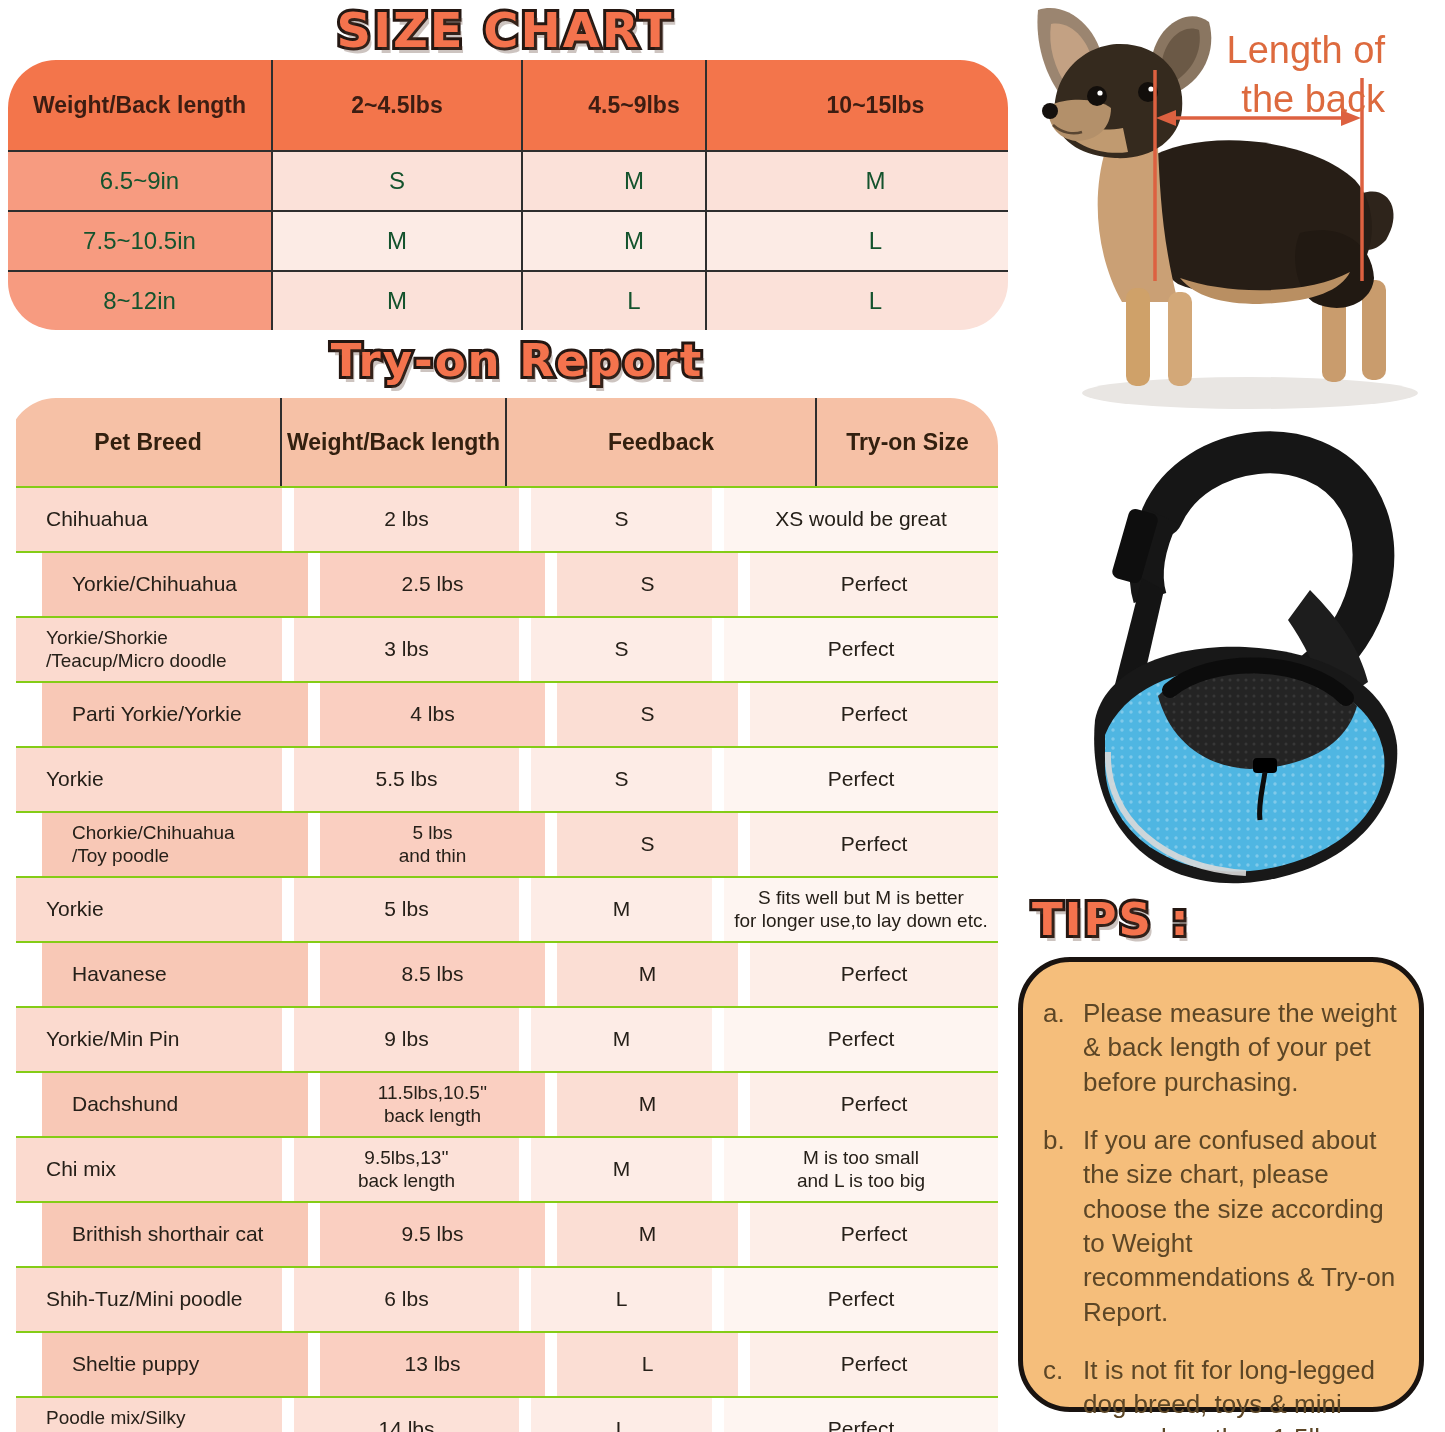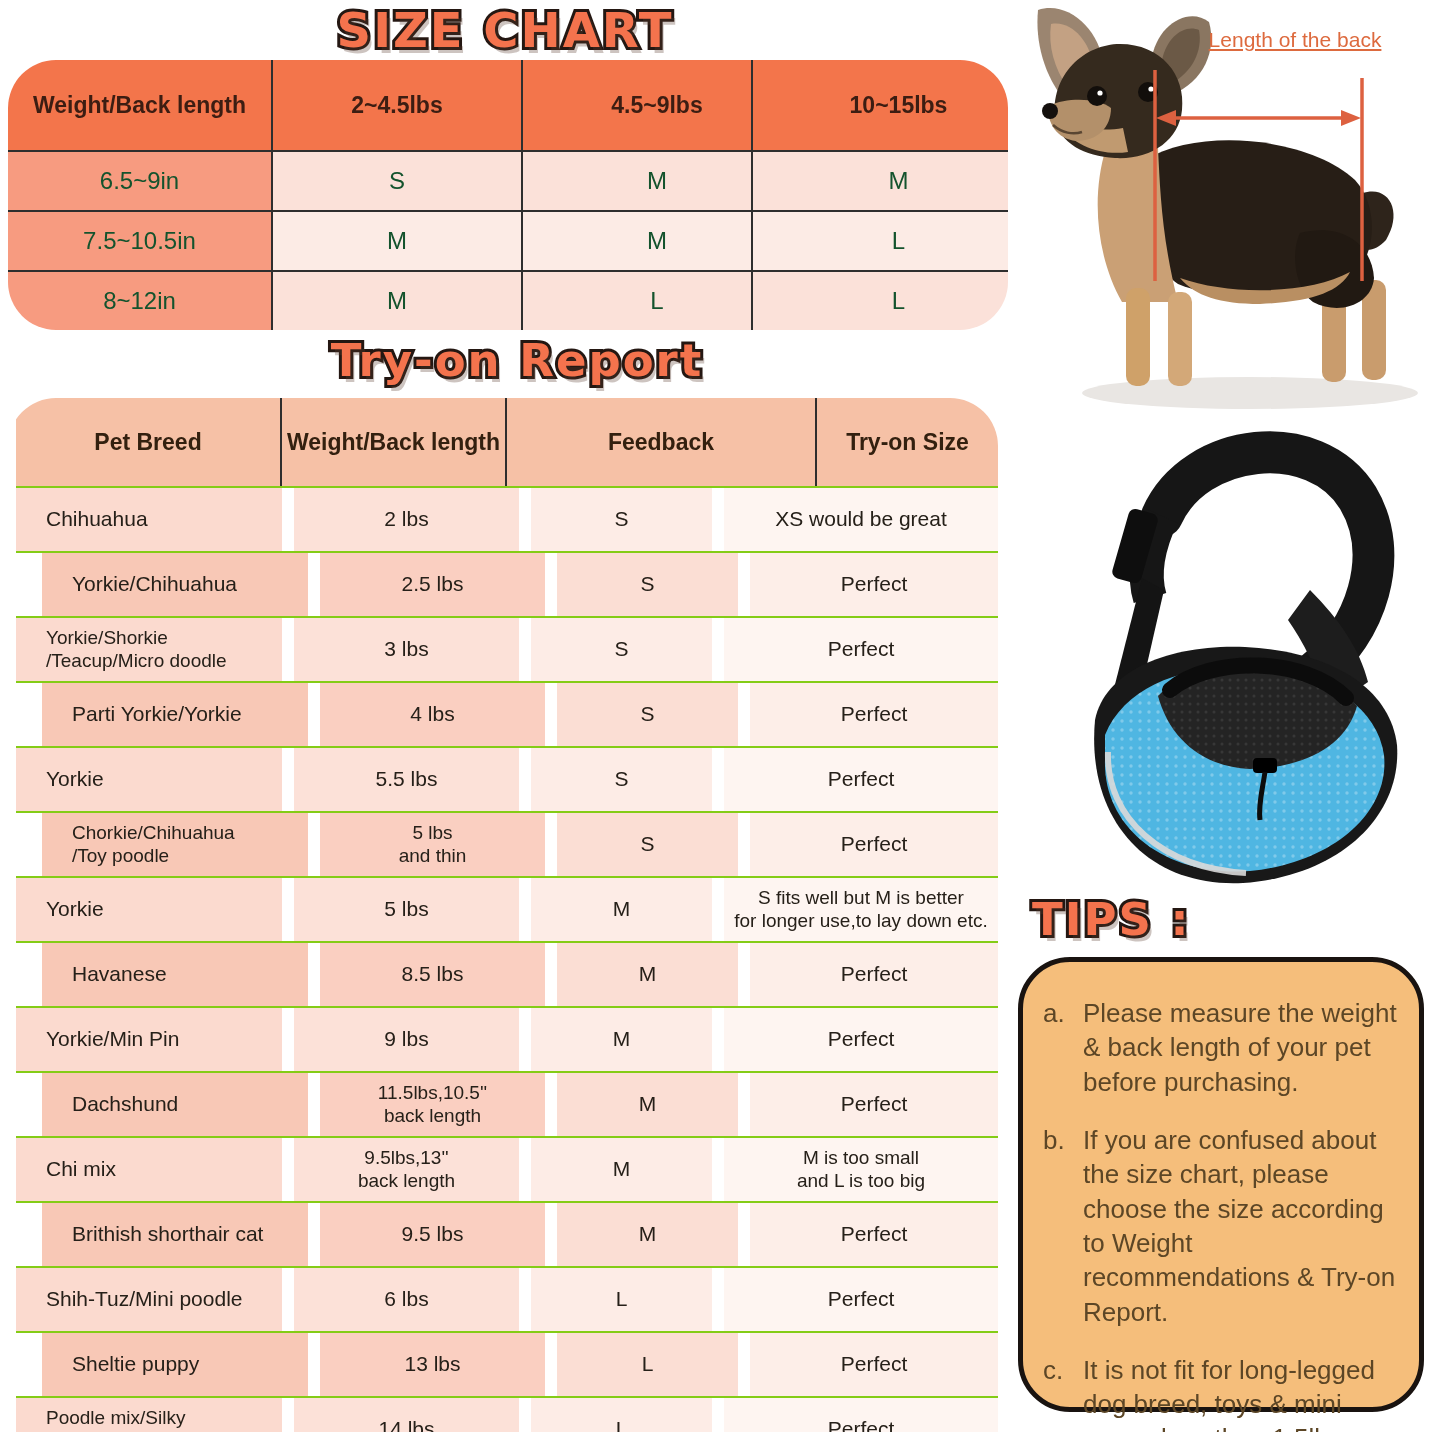--- a/index.html
+++ b/index.html
@@ -35,21 +35,21 @@
   .shead .hc:last-child{border-right:none;}
   .srow{display:flex;height:60px;border-top:2px solid #2e2e2e;}
   .srow .sc{
     display:flex;align-items:center;justify-content:center;
     font-size:24px;color:#14532d;border-right:2px solid #2e2e2e;
   }
   .srow .sc:last-child{border-right:none;}
   .srow .sc.lab{background:#f79b80;}
   .srow .sc.val{background:#fbe1d9;}
   .srow.alt .sc.val{background:#fcebe5;}
-  .sw0{width:265px;} .sw1{width:250px;} .sw2{width:230px;padding-left:40px;} .sw3{flex:1;padding-left:36px;}
+  .sw0{width:265px;} .sw1{width:250px;} .sw2{width:184px;padding-left:40px;} .sw3{flex:1;padding-left:36px;}
 
   
   #tryon-table{
     position:absolute;left:8px;top:398px;width:990px;height:1034px;
     border-radius:48px 48px 0 0;overflow:hidden;padding-left:8px;
   }
   .thead{display:flex;height:88px;background:#f6c1a6;}
   .thead .hc{
     display:flex;align-items:center;justify-content:center;
     font-weight:bold;font-size:23px;color:#33200f;border-right:2px solid #2e2e2e;
@@ -66,21 +66,21 @@
   .trow.odd  .tw0{background:#fbdacf;} .trow.odd  .tw1{background:#fce1d8;}
   .trow.odd  .tw2{background:#fdece6;} .trow.odd  .tw3{background:#fef5f1;}
   .trow.even .tw0{background:#f8c8b6;margin-left:26px;} .trow.even .tw1{background:#facfc1;}
   .trow.even .tw2{background:#fbded4;} .trow.even .tw3{background:#fdeee8;}
 
   
   #dog-figure{position:absolute;left:1010px;top:0;width:435px;height:420px;}
   #bag-figure{position:absolute;left:1010px;top:420px;width:435px;height:475px;}
   #back-length-caption{
     position:absolute;left:195px;top:26px;width:180px;
-    font-size:21px;line-height:1.3;color:#dd6a3e;text-align:center;text-decoration:underline;
+    font-size:38px;line-height:1.3;color:#dd6a3e;text-align:right;
   }
 
   
   #tips-box{
     position:absolute;left:1018px;top:957px;width:406px;height:455px;
     background:#f5be7b;border:5px solid #191310;border-radius:52px;
     padding:34px 18px 18px 20px;
   }
   .tip{display:flex;margin-bottom:24px;color:#5c4626;font-size:26px;line-height:1.32;}
   .tip .tl{width:40px;flex:none;}

